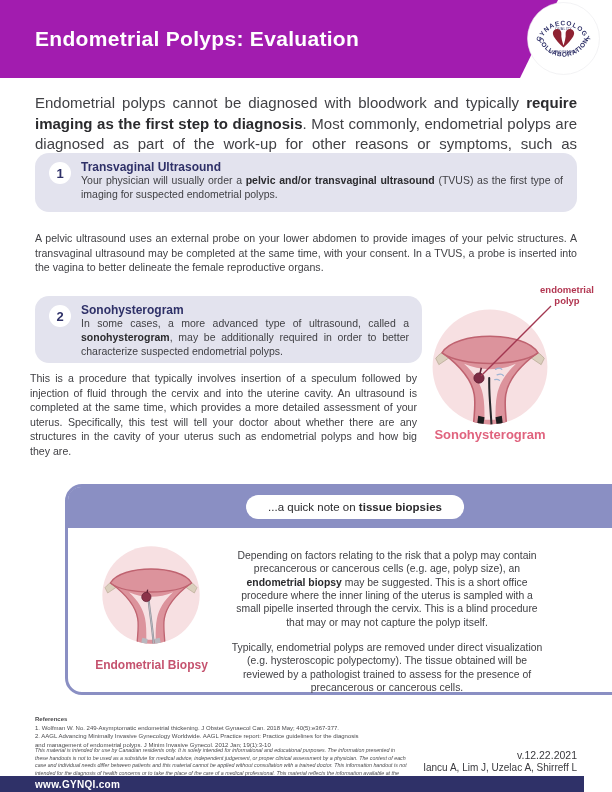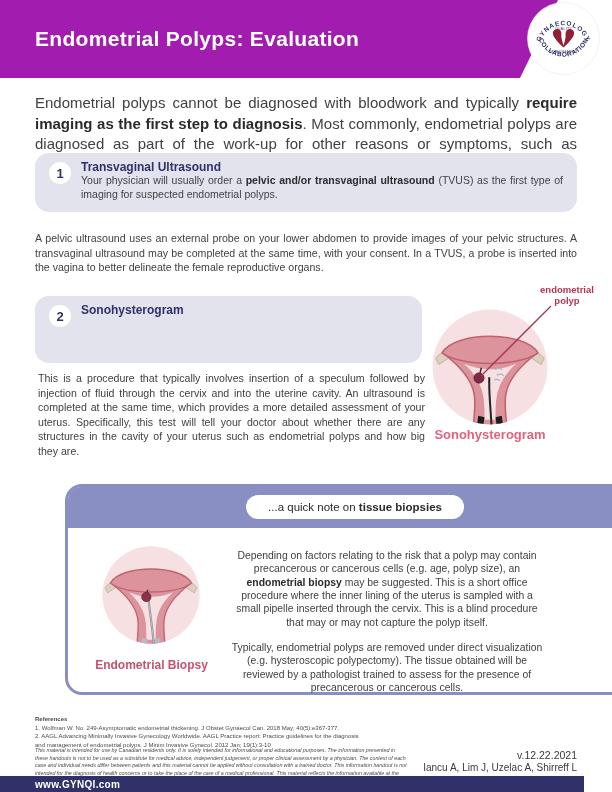--- a/index.html
+++ b/index.html
@@ -21,21 +21,21 @@
   .stepnum{position:absolute;left:14px;top:9px;width:22px;height:22px;background:#ffffff;
            border-radius:50%;color:#2f3168;font-weight:bold;font-size:13px;
            display:flex;align-items:center;justify-content:center;}
   .steptitle{position:absolute;left:46px;top:7px;font-size:12px;font-weight:bold;color:#2f3168;}
   .stepbody{position:absolute;left:46px;top:21px;font-size:10.5px;line-height:1.32;
             text-align:justify;color:#414145;}
   .step1 .stepbody{width:482px;}
   .step2 .stepbody{width:328px;}
   .para{position:absolute;font-size:10.6px;line-height:1.38;text-align:justify;color:#414145;}
   .para1{left:35px;top:219px;width:542px;margin-top:12px;}
-  .para2{left:38px;top:371px;width:387px;}
+  .para2{left:30px;top:371px;width:387px;}
   
   .sono-fig{position:absolute;left:425px;top:284px;width:180px;height:162px;}
   .sono-fig .uterus{position:absolute;left:6px;top:24px;}
   .fig-annot{position:absolute;left:104px;top:1px;width:76px;text-align:center;
              font-size:9.5px;font-weight:bold;color:#b23651;line-height:1.12;}
   .annot-line{position:absolute;left:0;top:0;width:180px;height:162px;pointer-events:none;}
   .sono-caption{position:absolute;left:0;top:143px;width:130px;text-align:center;
                 font-size:13px;font-weight:bold;color:#e0637e;}
   
   .notebox{position:absolute;left:65px;top:484px;width:580px;height:211px;background:#ffffff;
@@ -100,20 +100,21 @@
   <div class="stepbox step1">
     <div class="stepnum">1</div>
     <div class="steptitle">Transvaginal Ultrasound</div>
     <div class="stepbody"><span>Your physician will usually order a </span><b>pelvic and/or transvaginal ultrasound</b><span> (TVUS) as the first type of imaging for suspected endometrial polyps.</span></div>
   </div>
   <div class="para para1">A pelvic ultrasound uses an external probe on your lower abdomen to provide images of your pelvic structures. A transvaginal ultrasound may be completed at the same time, with your consent. In a TVUS, a probe is inserted into the vagina to better delineate the female reproductive organs.</div>
 
   <div class="stepbox step2">
     <div class="stepnum">2</div>
     <div class="steptitle">Sonohysterogram</div>
+    <div class="stepbody"><span>In some cases, a more advanced type of ultrasound, called a </span><b>sonohysterogram</b><span>, may be additionally required in order to better characterize suspected endometrial polyps.</span></div>
   </div>
   <div class="para para2">This is a procedure that typically involves insertion of a speculum followed by injection of fluid through the cervix and into the uterine cavity. An ultrasound is completed at the same time, which provides a more detailed assessment of your uterus. Specifically, this test will tell your doctor about whether there are any structures in the cavity of your uterus such as endometrial polyps and how big they are.</div>
 
   <div class="sono-fig">
     <svg class="uterus" width="118" height="118" viewBox="0 0 150 150">
       <defs>
           <clipPath id="clipSono">
             <circle cx="75" cy="75" r="73"></circle>
           </clipPath>
         </defs>

